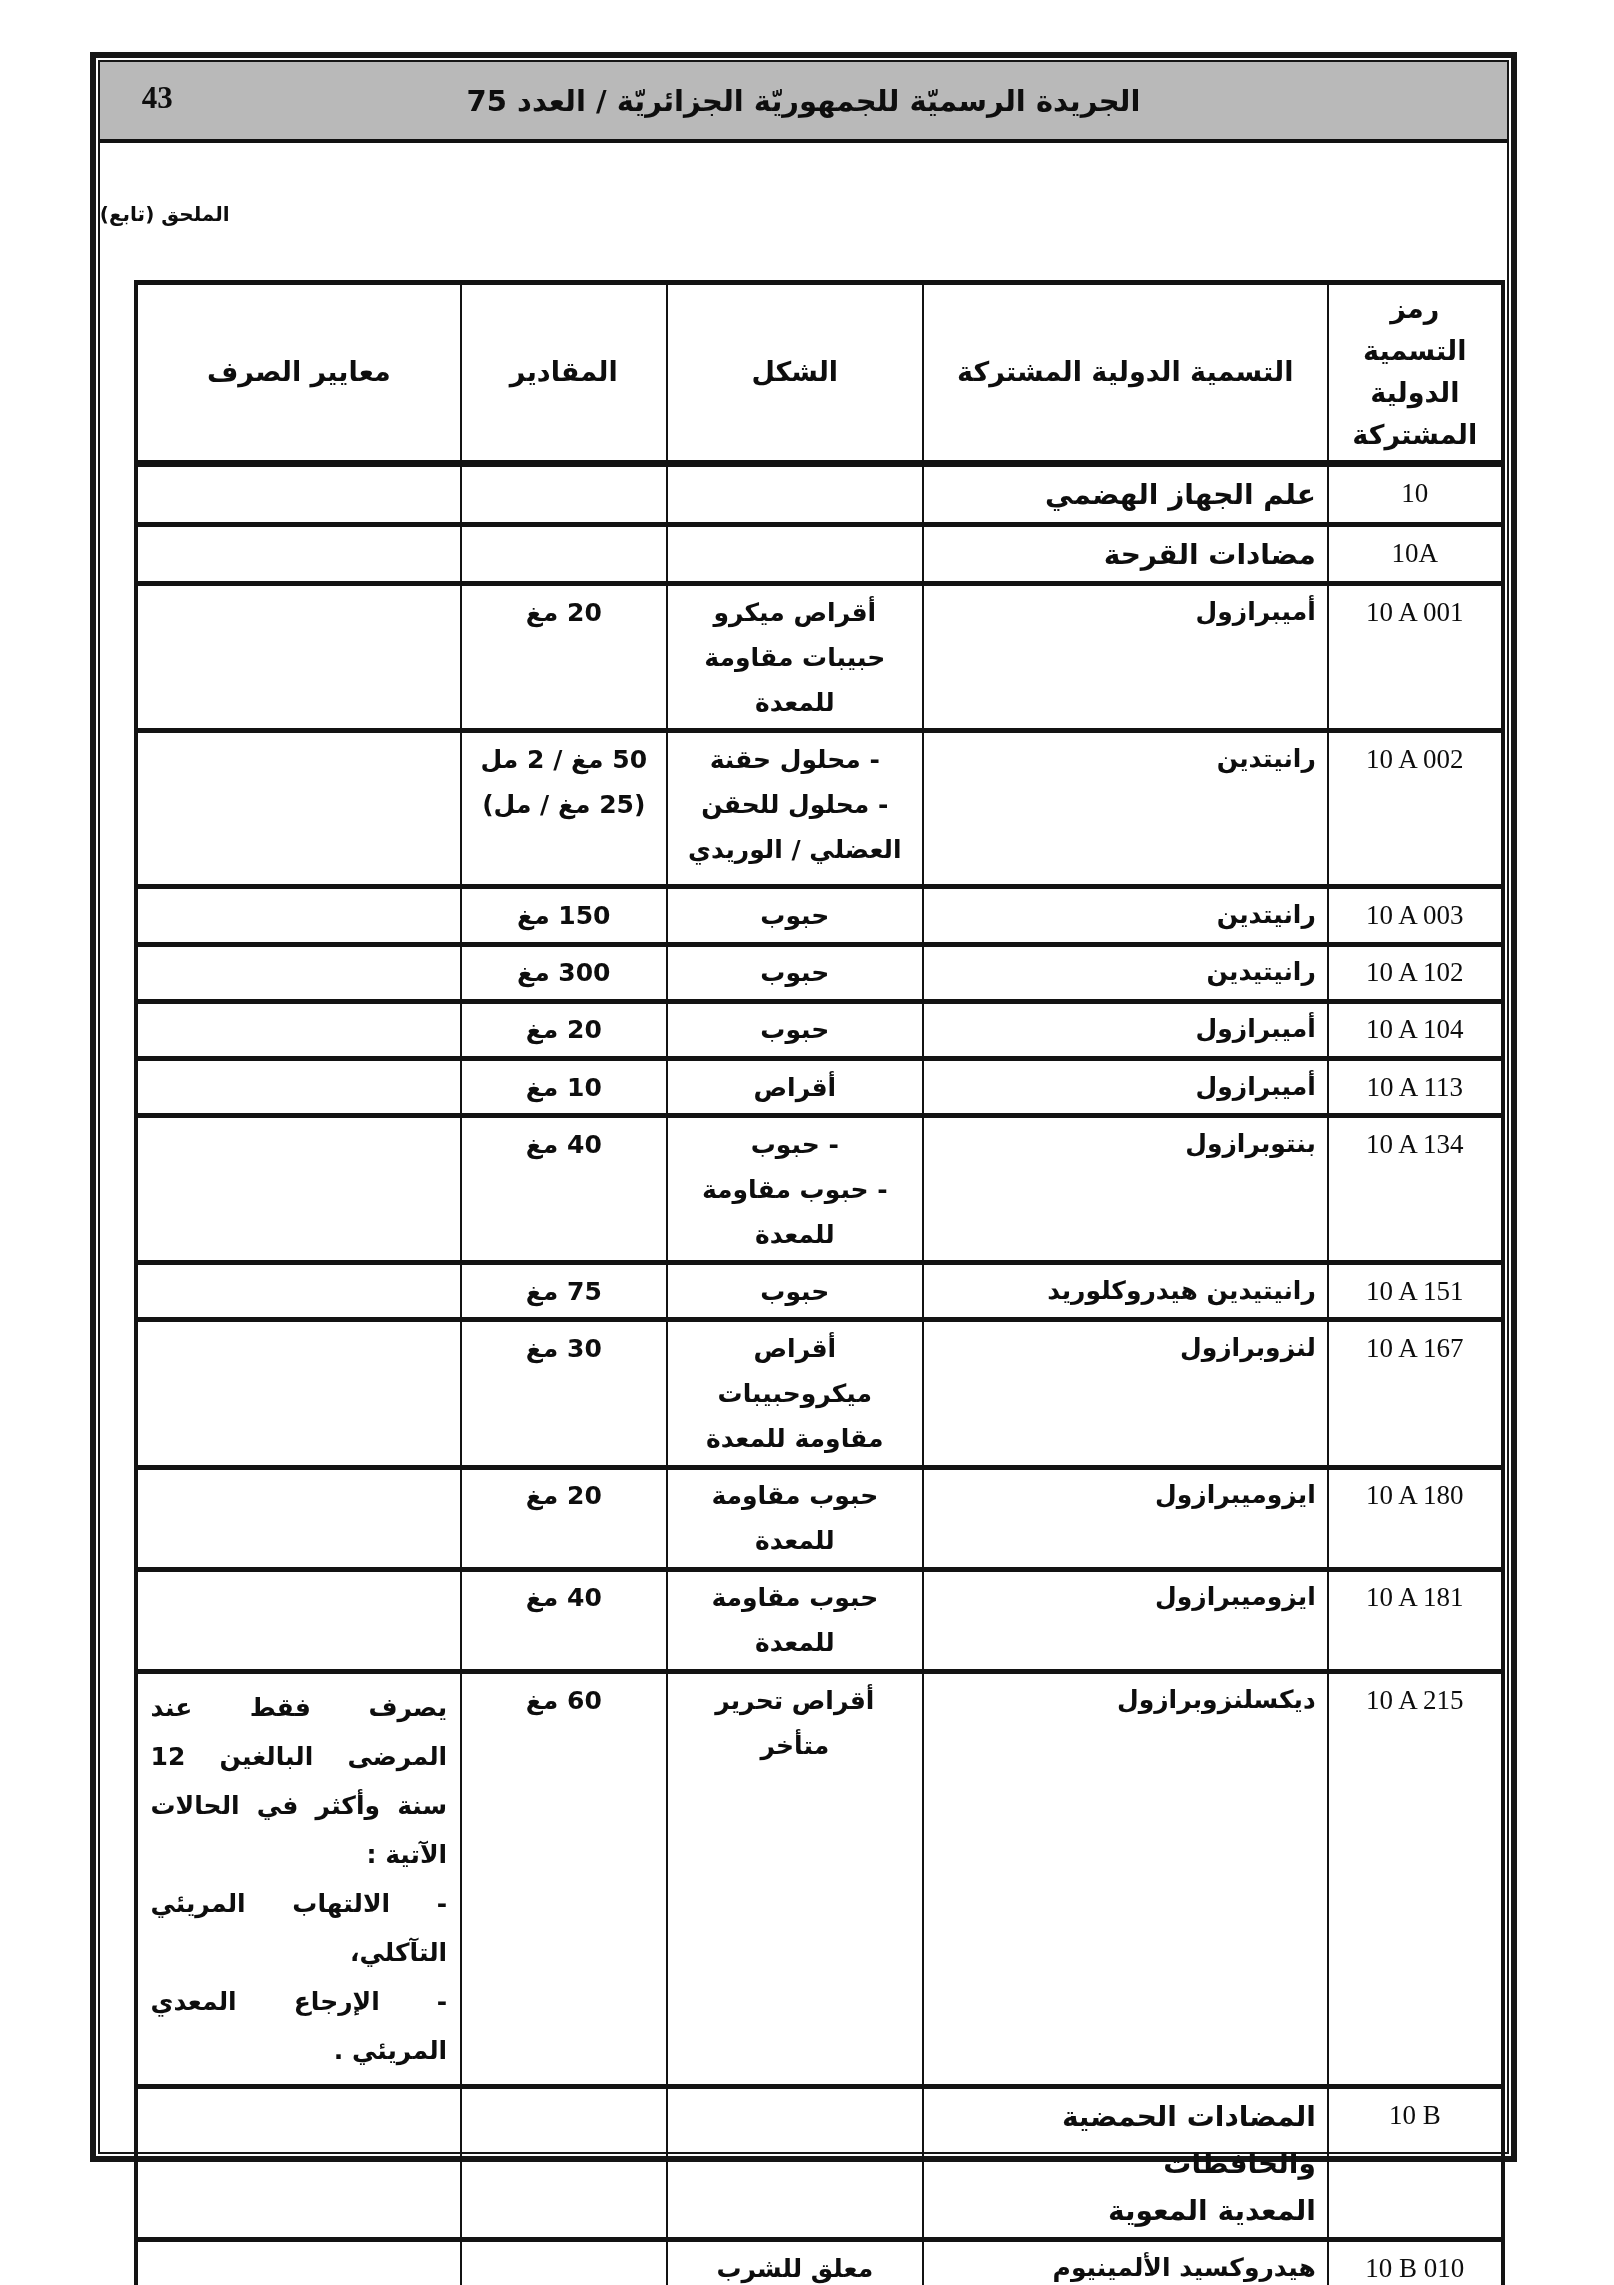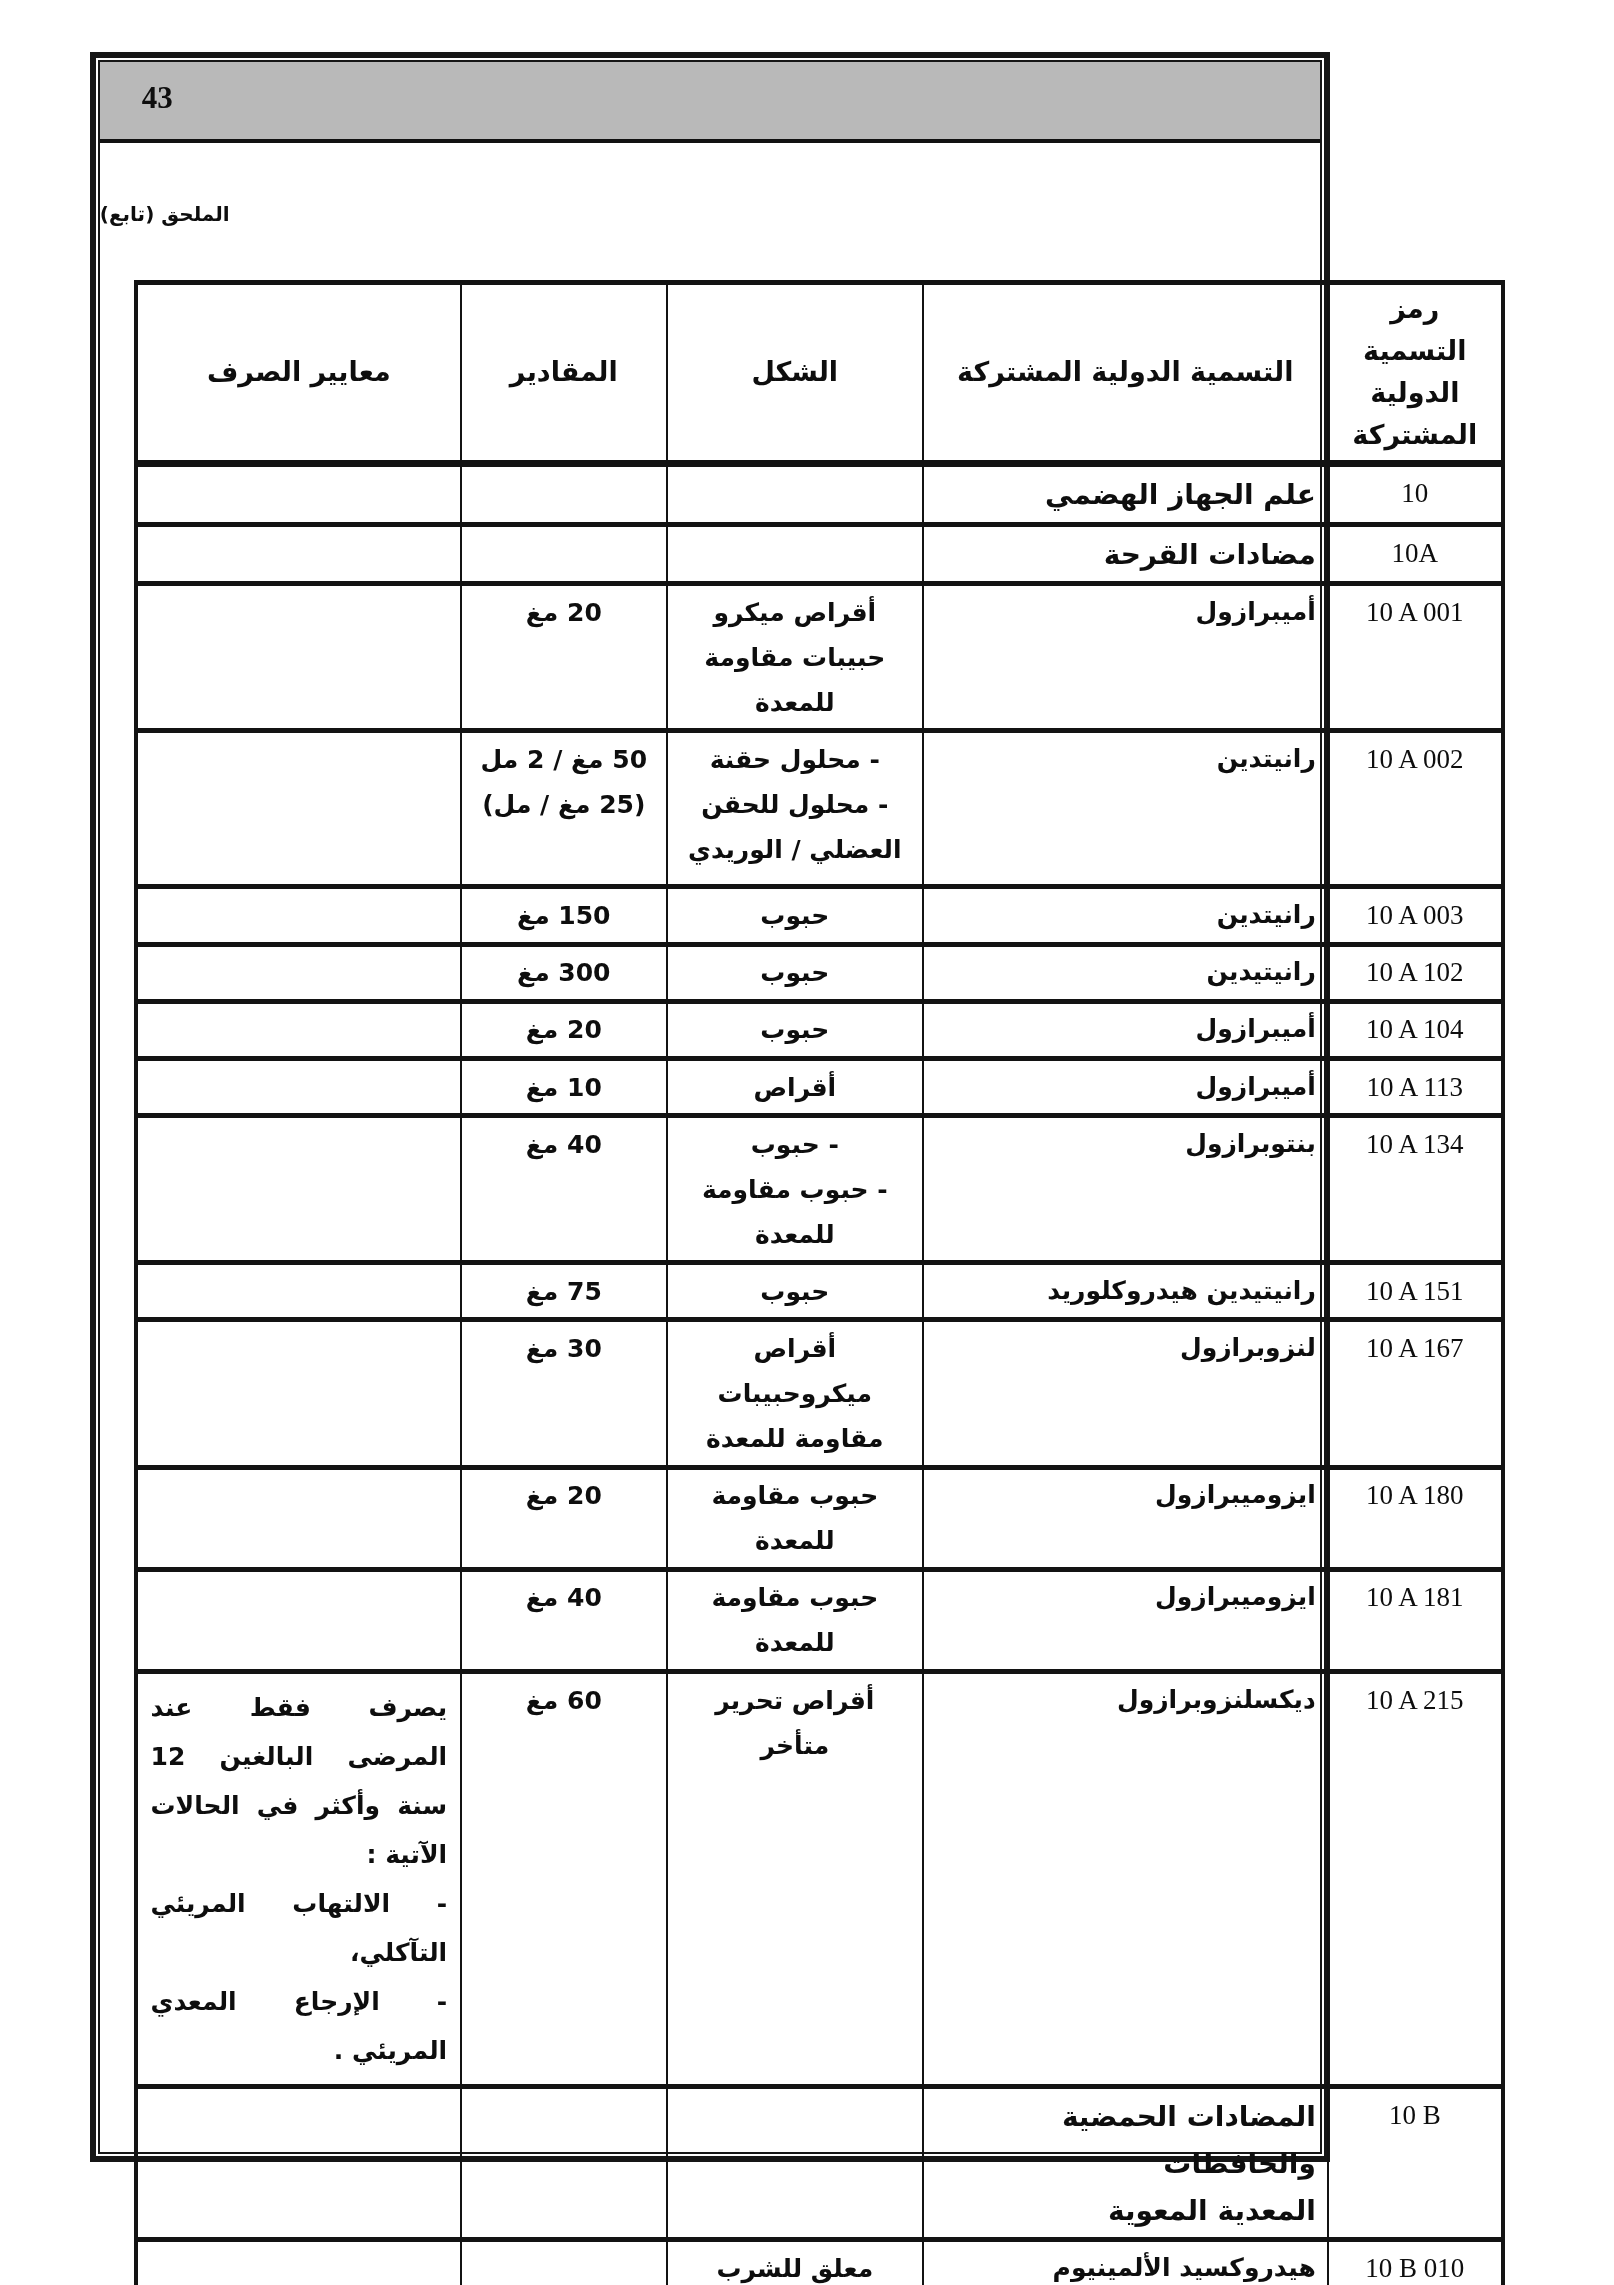--- a/index.html
+++ b/index.html
@@ -9,21 +9,21 @@
     background: #ffffff;
     position: relative;
     font-family: "DejaVu Sans", sans-serif;
     color: #0e0e0e;
   }
 
   
   .frame {
     position: absolute;
     left: 90px; top: 52px;
-    width: 1240px; height: 2110px;
+    width: 1427px; height: 2110px;
     border: 6.3px solid #161616;
   }
   .frame-inner {
     position: absolute;
     inset: 1.8px;
     border: 2.7px solid #161616;
   }
 
   
   .masthead {
@@ -125,20 +125,21 @@
   tr.section td.name { font-size: 28px; line-height: 47px; }
 </style>
 </head>
 <body>
 
 <div class="frame">
   <div class="frame-inner">
 
     <div class="masthead">
       <div class="page-num">43</div>
+      <div class="journal-title">الجريدة الرسميّة للجمهوريّة الجزائريّة / العدد 75</div>
     </div>
 
     <div class="annex-title">الملحق (تابع)</div>
 
     <table class="drug-table" dir="rtl">
       <colgroup>
         <col style="width:175px">
         <col style="width:405px">
         <col style="width:256px">
         <col style="width:206px">

